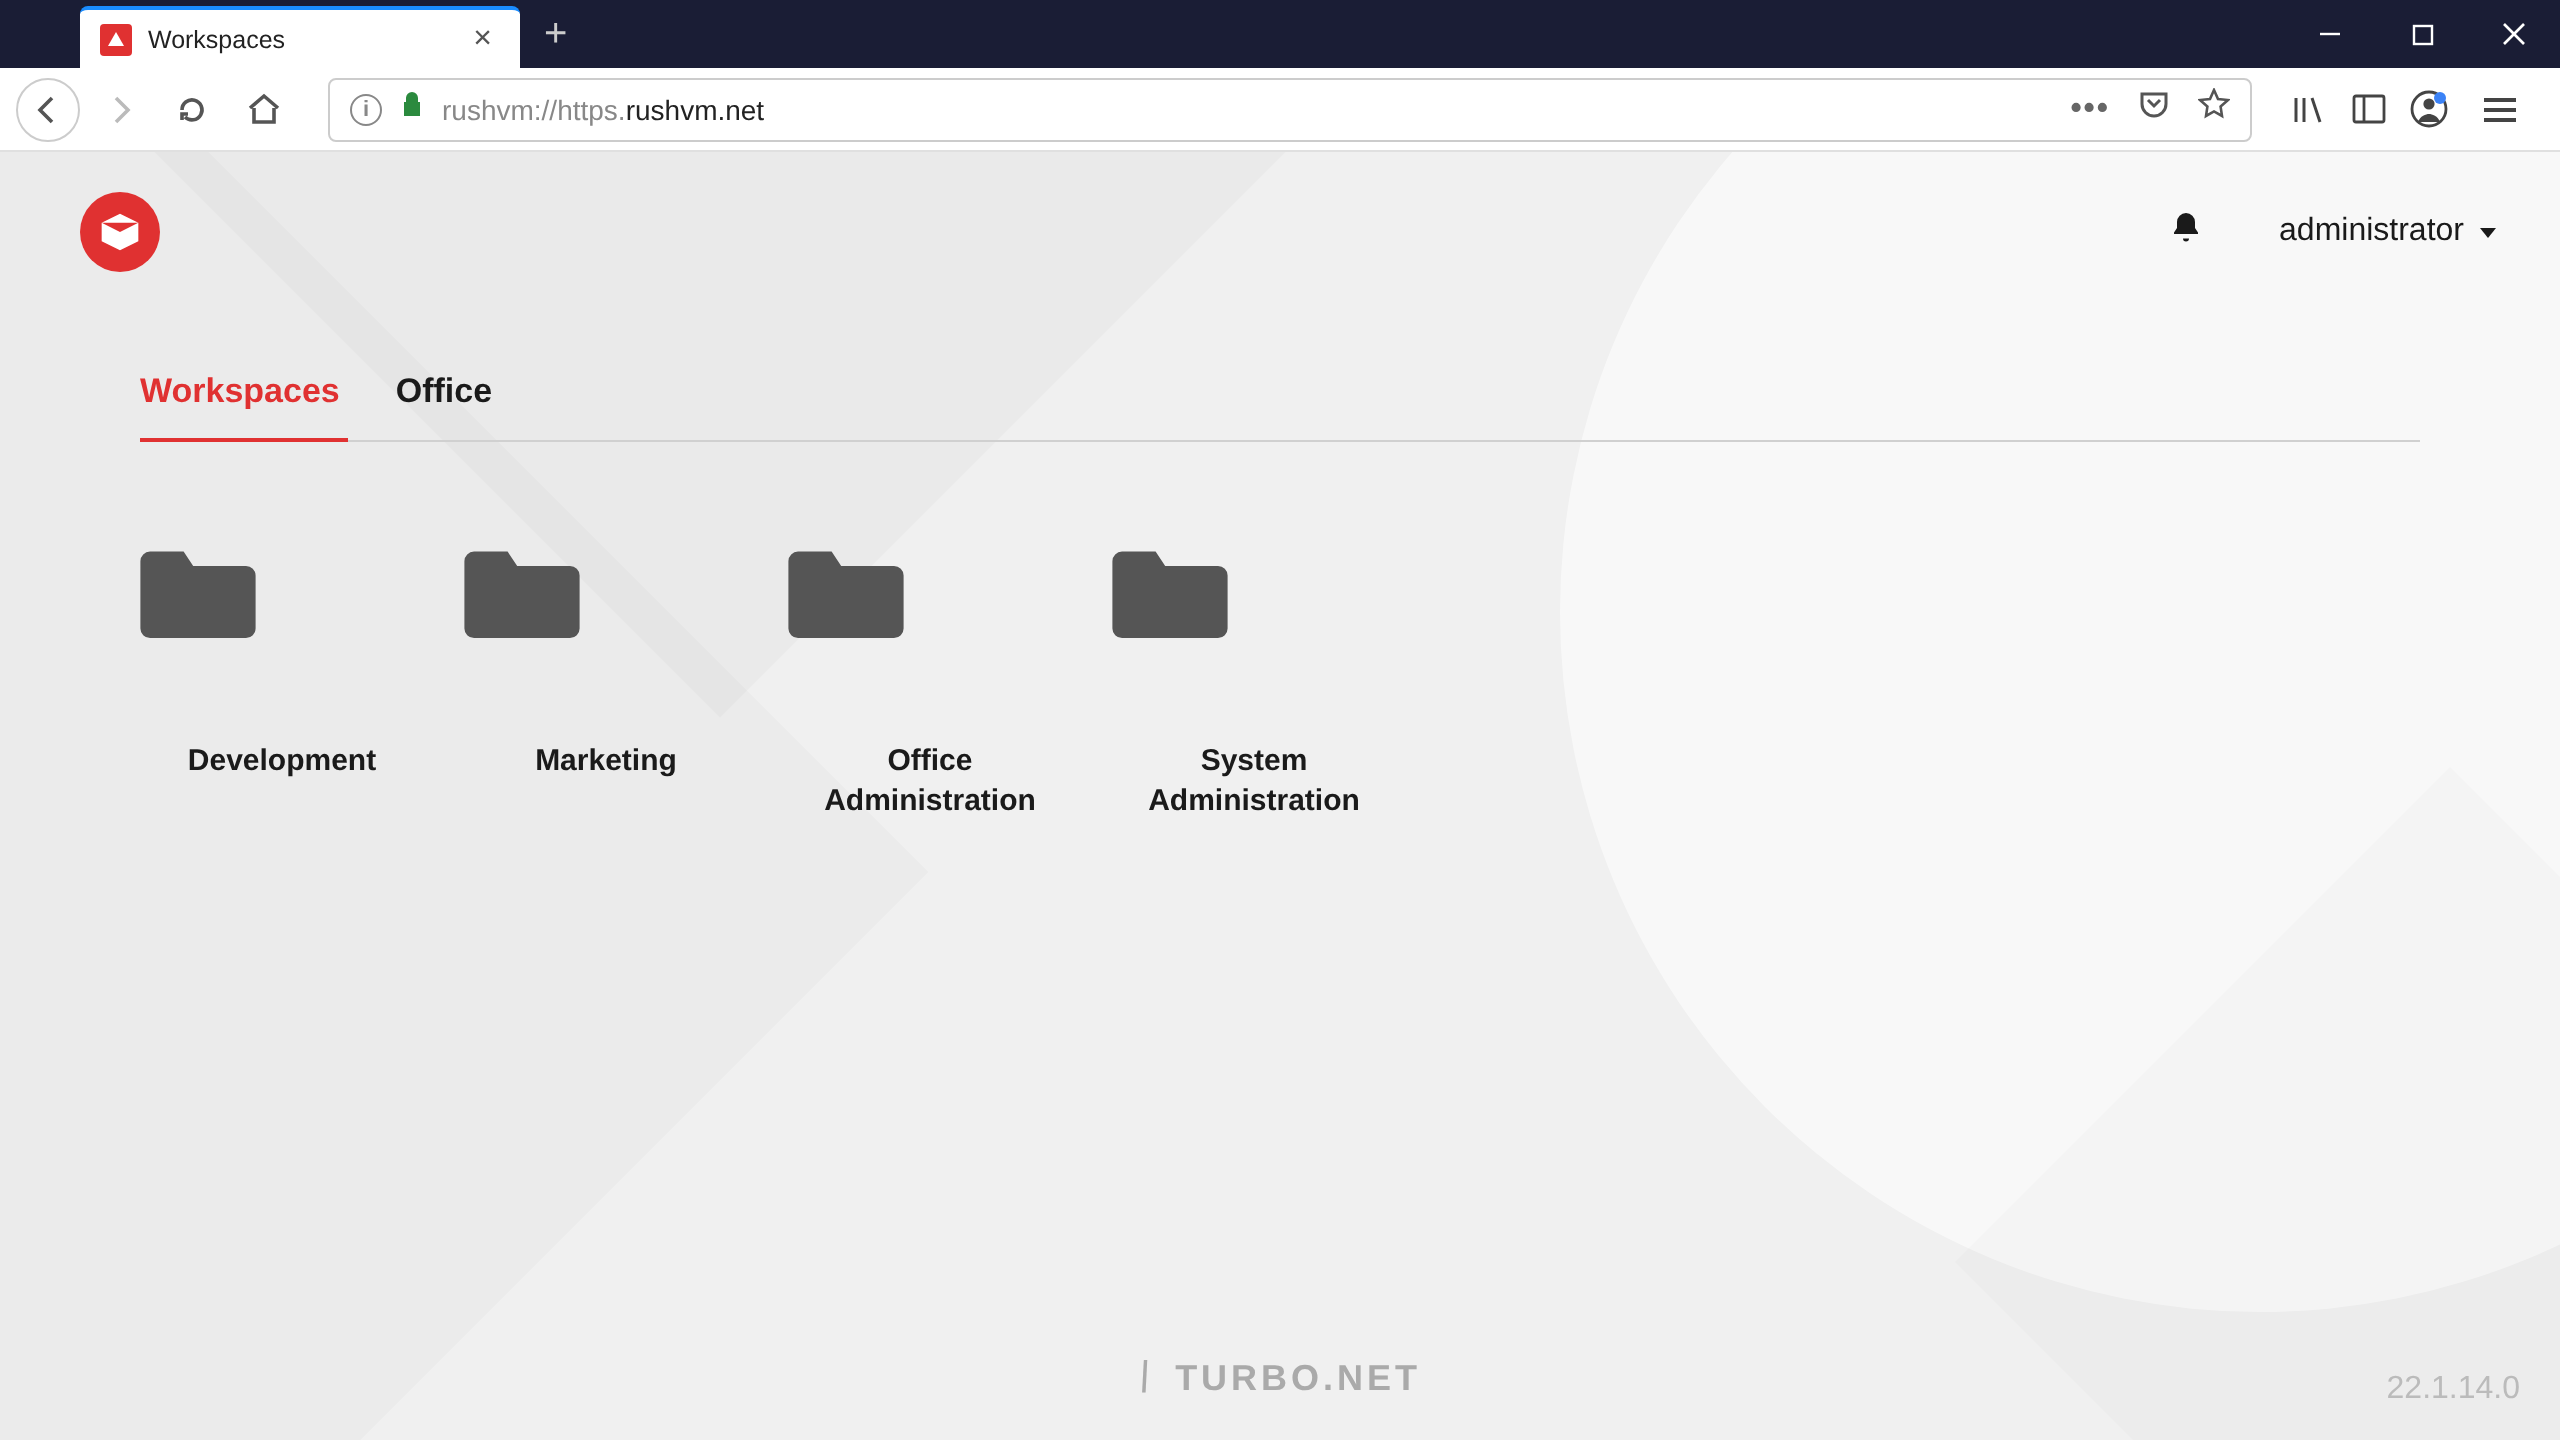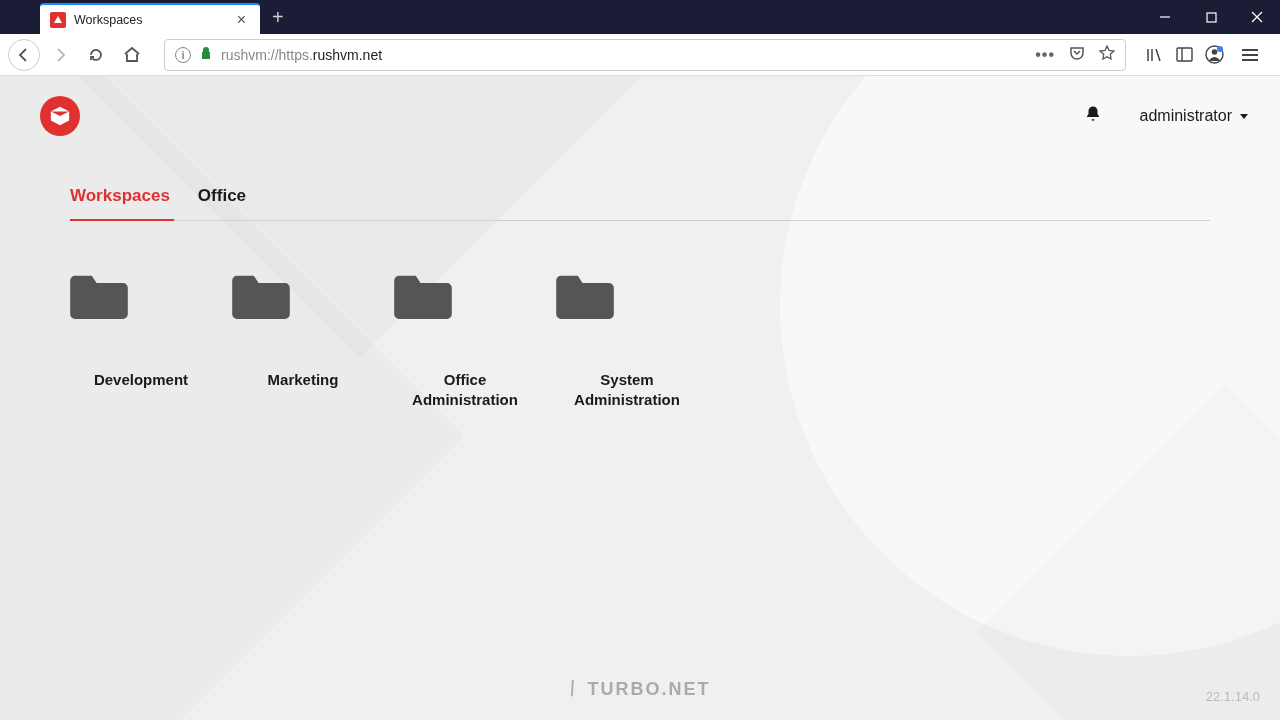--- a/index.html
+++ b/index.html
@@ -61,21 +61,21 @@
   
   .grid { display: flex; gap: 20px; padding-top: 50px; }
   .folder { width: 142px; display: flex; flex-direction: column; cursor: pointer; gap: 29px; }
   .folder-icon { margin-bottom: 18px; }
   .folder-icon svg { fill: #555; width: 58px; height: 48px; }
   .folder-label { font-size: 15px; font-weight: 600; color: #1a1a1a; text-align: center; line-height: 1.35; }
   
   .footer { position: absolute; bottom: 18px; left: 0; right: 0; display: flex; align-items: center; justify-content: center; z-index: 10; }
   .footer-brand { color: #aaa; font-size: 18px; font-weight: 600; letter-spacing: 2px; display: flex; align-items: center; gap: 10px; }
   .footer-brand .slash { font-size: 22px; font-weight: 300; transform: skewX(-18deg); }
-  .version { position: absolute; right: 20px; bottom: 16px; font-size: 13px; color: #bbb; }
+  .version { position: absolute; right: 20px; bottom: 16px; font-size: 16px; color: #bbb; }
 </style>
 </head>
 <body>
 
 <div class="titlebar">
   <div class="tab-strip">
     <div class="tab">
       <div class="favicon"></div>
       <span class="title">Workspaces</span>
       <span class="close">×</span>

